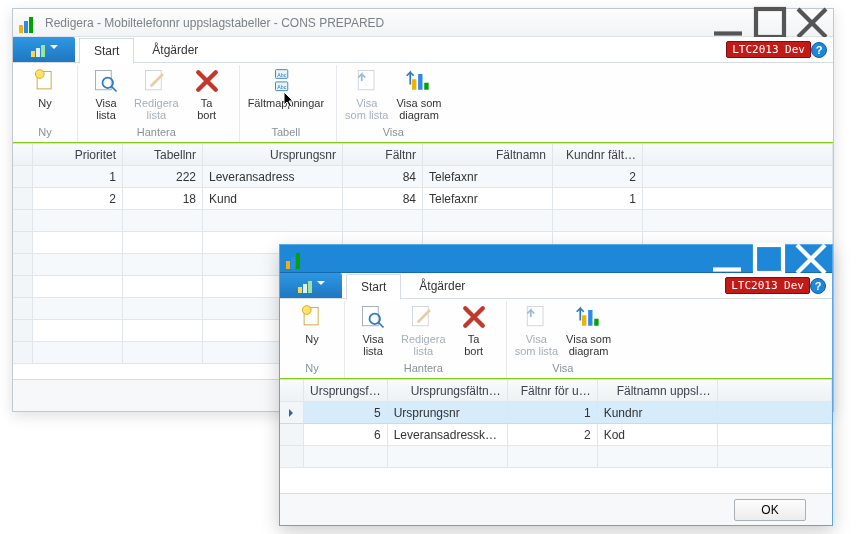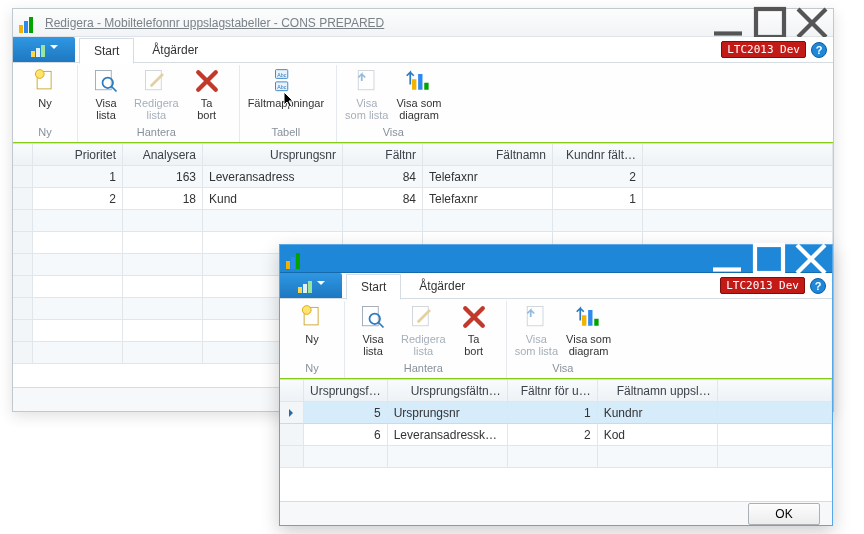--- a/index.html
+++ b/index.html
@@ -36,21 +36,21 @@
   .window.active .titlebar { background: #1e87d8; color:#fff; border-bottom:1px solid #156aad;}
   .titlebar .app-icon {
     width: 20px; height: 20px; margin: 0 6px;
     display:flex;align-items:flex-end;gap:1px;
   }
   .app-icon .bar{width:4px;}
   .app-icon .b1{height:8px;background:#f2b200;}
   .app-icon .b2{height:12px;background:#2d89ef;}
   .app-icon .b3{height:16px;background:#00a300;}
   .titlebar .title-text { flex:0 1 auto; white-space:nowrap; }
-  .window.inactive .title-text{color:#7a8288;text-decoration:underline;}
+  .window.inactive .title-text{color:#7a8288;}
   .titlebar .spacer{flex:1;}
   .title-btn{
     width:42px;height:28px;display:flex;align-items:center;justify-content:center;
   }
   .title-btn svg{stroke:#555;stroke-width:1.2;fill:none;}
   .window.active .title-btn svg{stroke:#fff;}
 
   
   .menubar{
     display:flex;align-items:center;height:26px;background:#fff;
@@ -67,21 +67,21 @@
   .file-btn .bar{width:4px;}
   .file-btn .b1{height:6px;background:#ffd54a;}
   .file-btn .b2{height:9px;background:#dff1ff;}
   .file-btn .b3{height:12px;background:#9be49d;}
   .file-btn .caret{margin-left:4px;align-self:center;border:4px solid transparent;border-top-color:#fff;border-bottom:none;}
   .tab{
     padding:0 14px;height:26px;display:flex;align-items:center;
     margin-left:4px;
   }
   .tab.active{border:1px solid #d6dde2;border-bottom:1px solid #fff;background:#fff;position:relative;top:1px;justify-content:flex-end;}
-  .rhs{margin-left:auto;display:flex;align-items:center;gap:5px;padding-right:6px;}
+  .rhs{margin-left:auto;display:flex;align-items:center;padding-right:6px;}
   .badge{
     background:#c21b17;color:#fff;padding:1px 5px;font-size:11px;font-family:Consolas,monospace;
     border-radius:2px;border:1px solid #7a0f0c;
   }
   .help-icon{
     width:16px;height:16px;border-radius:50%;background:#1e87d8;color:#fff;
     display:flex;align-items:center;justify-content:center;font-weight:bold;font-size:11px;
     border:1px solid #0f5da0;
   }
 
@@ -120,22 +120,22 @@
   .grid .marker{width:18px;min-width:18px;background:#f3f6f8 !important;}
   .grid th.marker{background:linear-gradient(#f9fbfc,#eef2f5)!important;}
   .grid tr.alt td{background:#f5f9fc;}
   .grid tr.selected td{background:#d6ecfb;border-bottom-color:#bcdff5;}
   .grid tr.selected td.marker::before{
     content:"";display:inline-block;width:0;height:0;border:4px solid transparent;border-left-color:#2a6aa0;margin-left:3px;
   }
 
   
   .footer{
-    border-top:1px solid #d6dde2;height:24px;display:flex;align-items:center;justify-content:flex-end;
-    padding:0 12px;background:#f6f8fa;
+    border-top:1px solid #d6dde2;height:32px;display:flex;align-items:center;justify-content:flex-end;
+    padding:0 26px;background:#f6f8fa;
   }
   .okbtn{
     min-width:72px;height:22px;background:linear-gradient(#fdfdfd,#ececec);
     border:1px solid #a9b0b7;border-radius:2px;font-size:12px;
   }
 
   
   .cursor{position:absolute;width:12px;height:18px;pointer-events:none;z-index:5;}
 </style>
 </head>
@@ -290,33 +290,33 @@
           <col style="width:140px">
         <col style="width:80px">
           <col style="width:130px">
           <col style="width:90px">
           <col>
       </colgroup>
       <thead>
         <tr>
           <th class="marker"></th>
           <th>Prioritet</th>
-          <th>Analysera</th>
+          <th>Tabellnr</th>
           <th>Ursprungsnr</th>
           <th style="text-align:right;">Fältnr</th>
           <th>Fältnamn</th>
           <th>Kundnr fält…</th>
           <th></th>
         </tr>
       </thead>
       <tbody>
         <tr class="alt">
           <td class="marker"></td>
           <td class="num">1</td>
-          <td class="num">163</td>
+          <td class="num">222</td>
           <td>Leveransadress</td>
           <td class="num">84</td>
           <td>Telefaxnr</td>
           <td class="num">2</td>
           <td></td>
         </tr>
         <tr>
           <td class="marker"></td>
           <td class="num">2</td>
           <td class="num">18</td>

